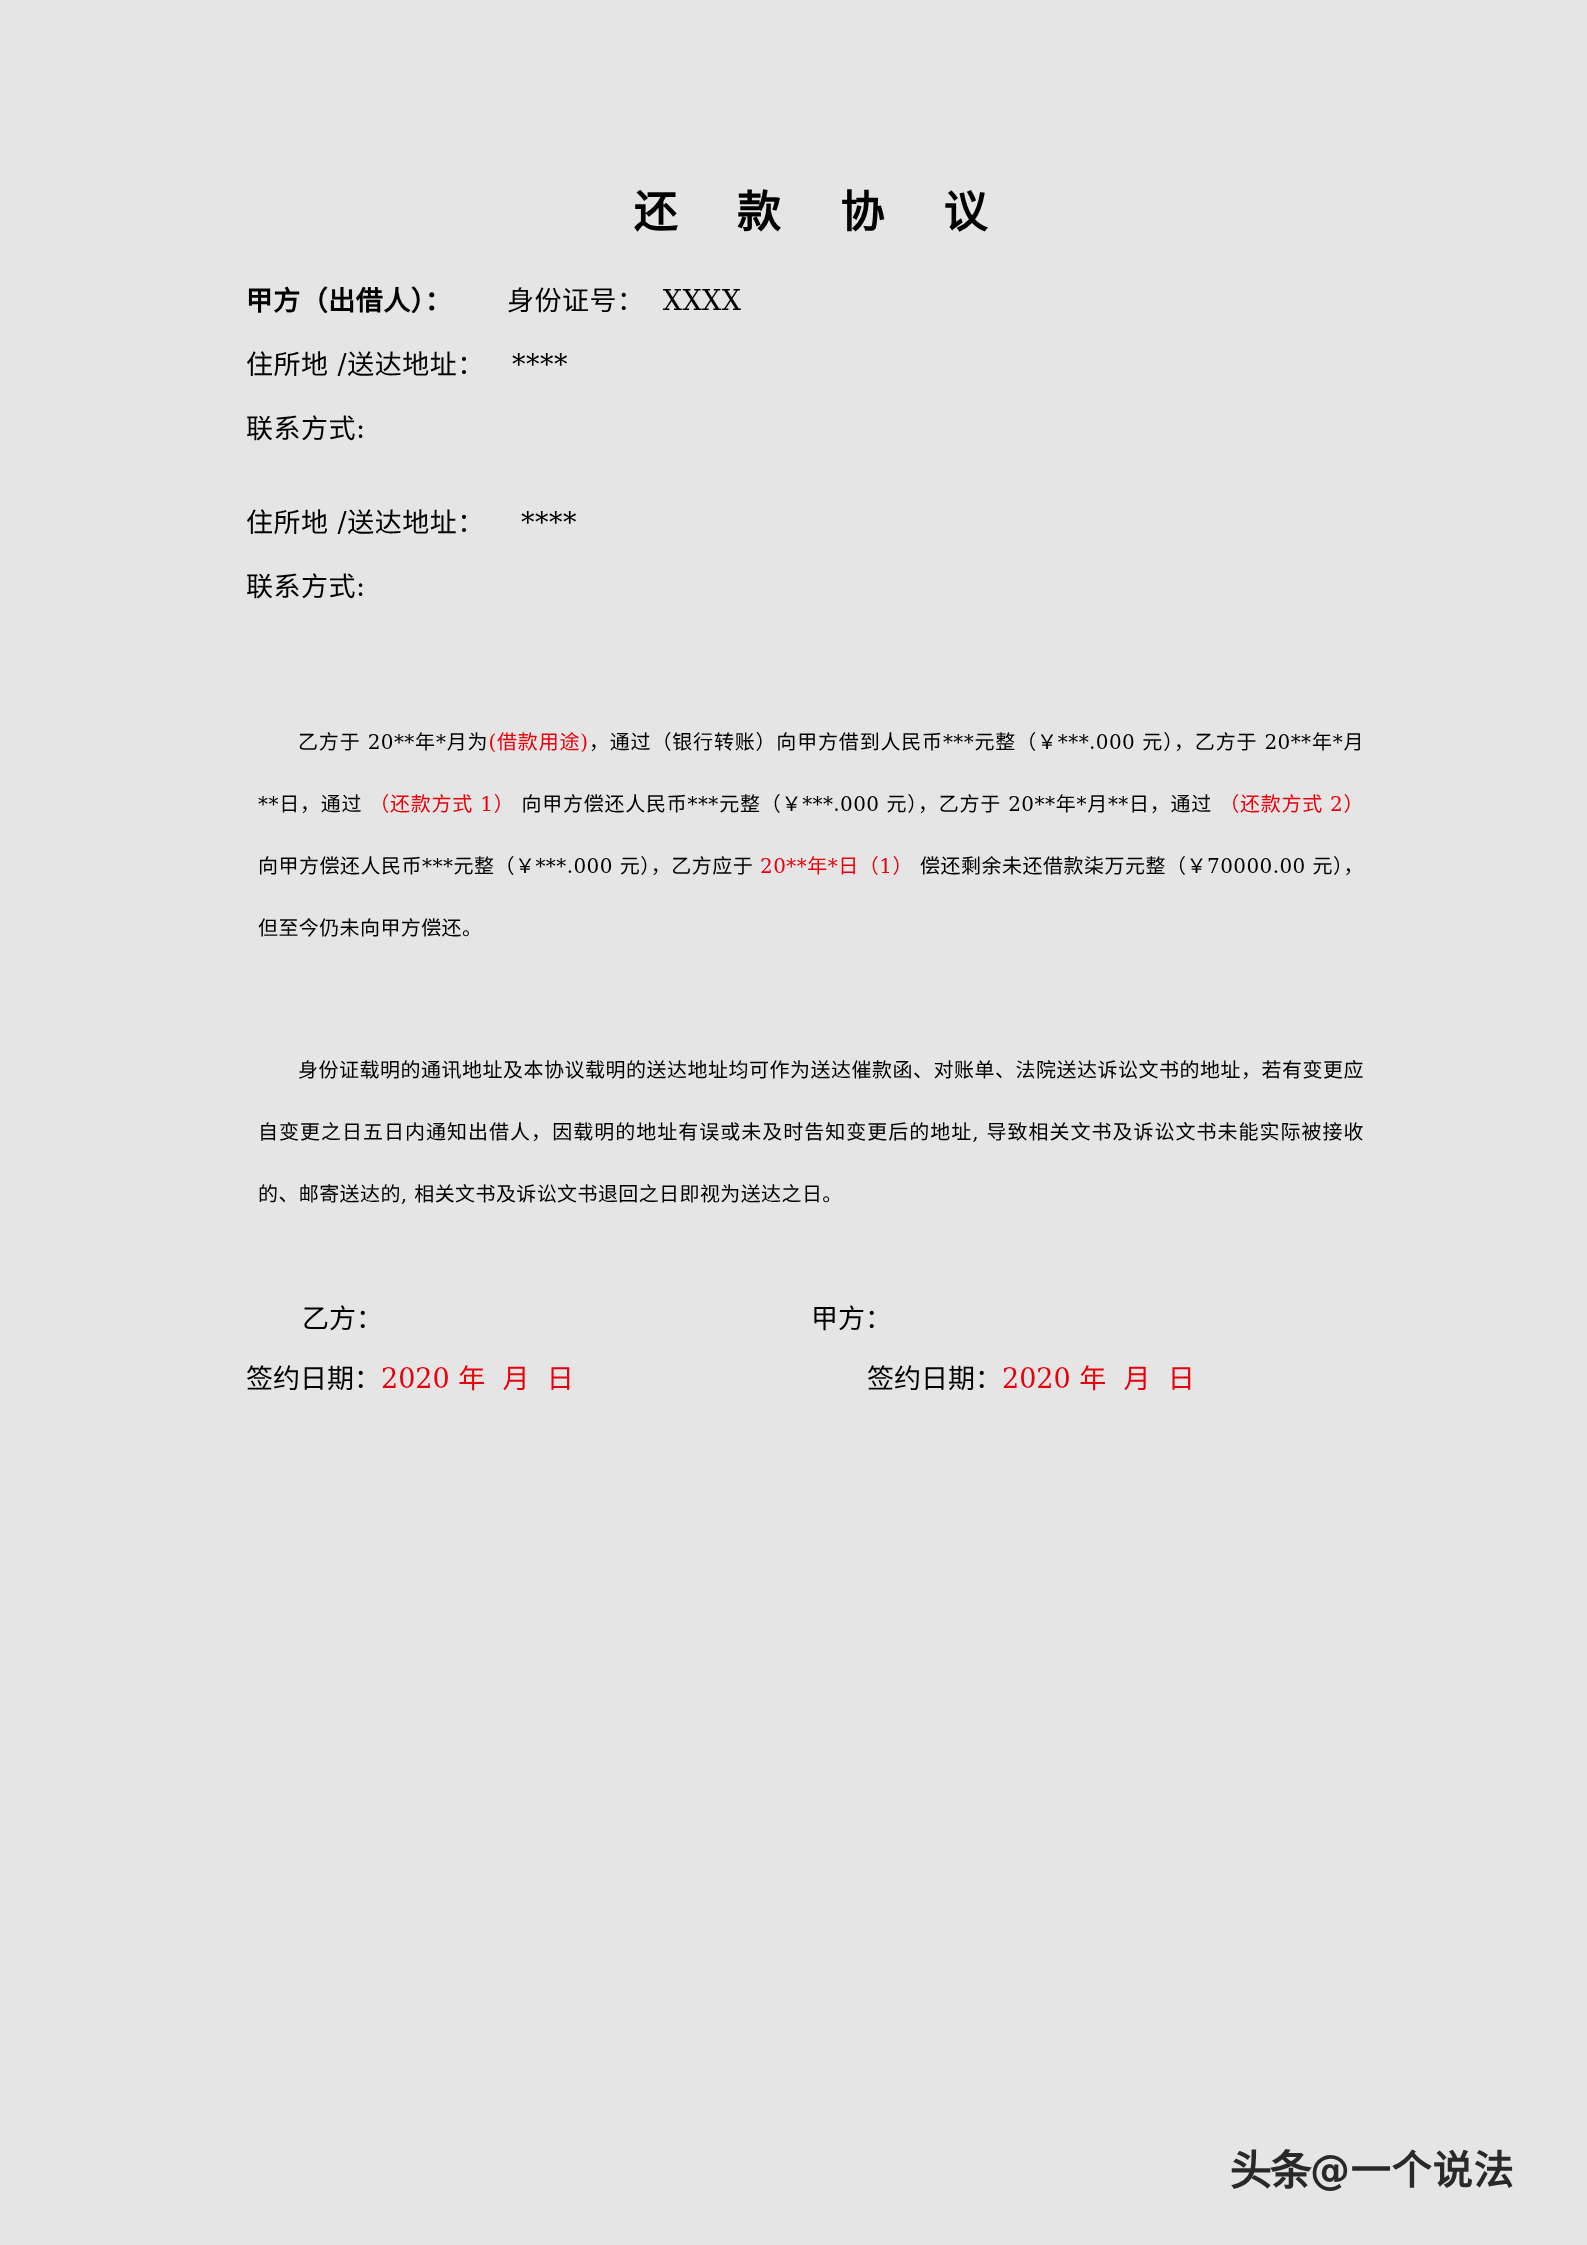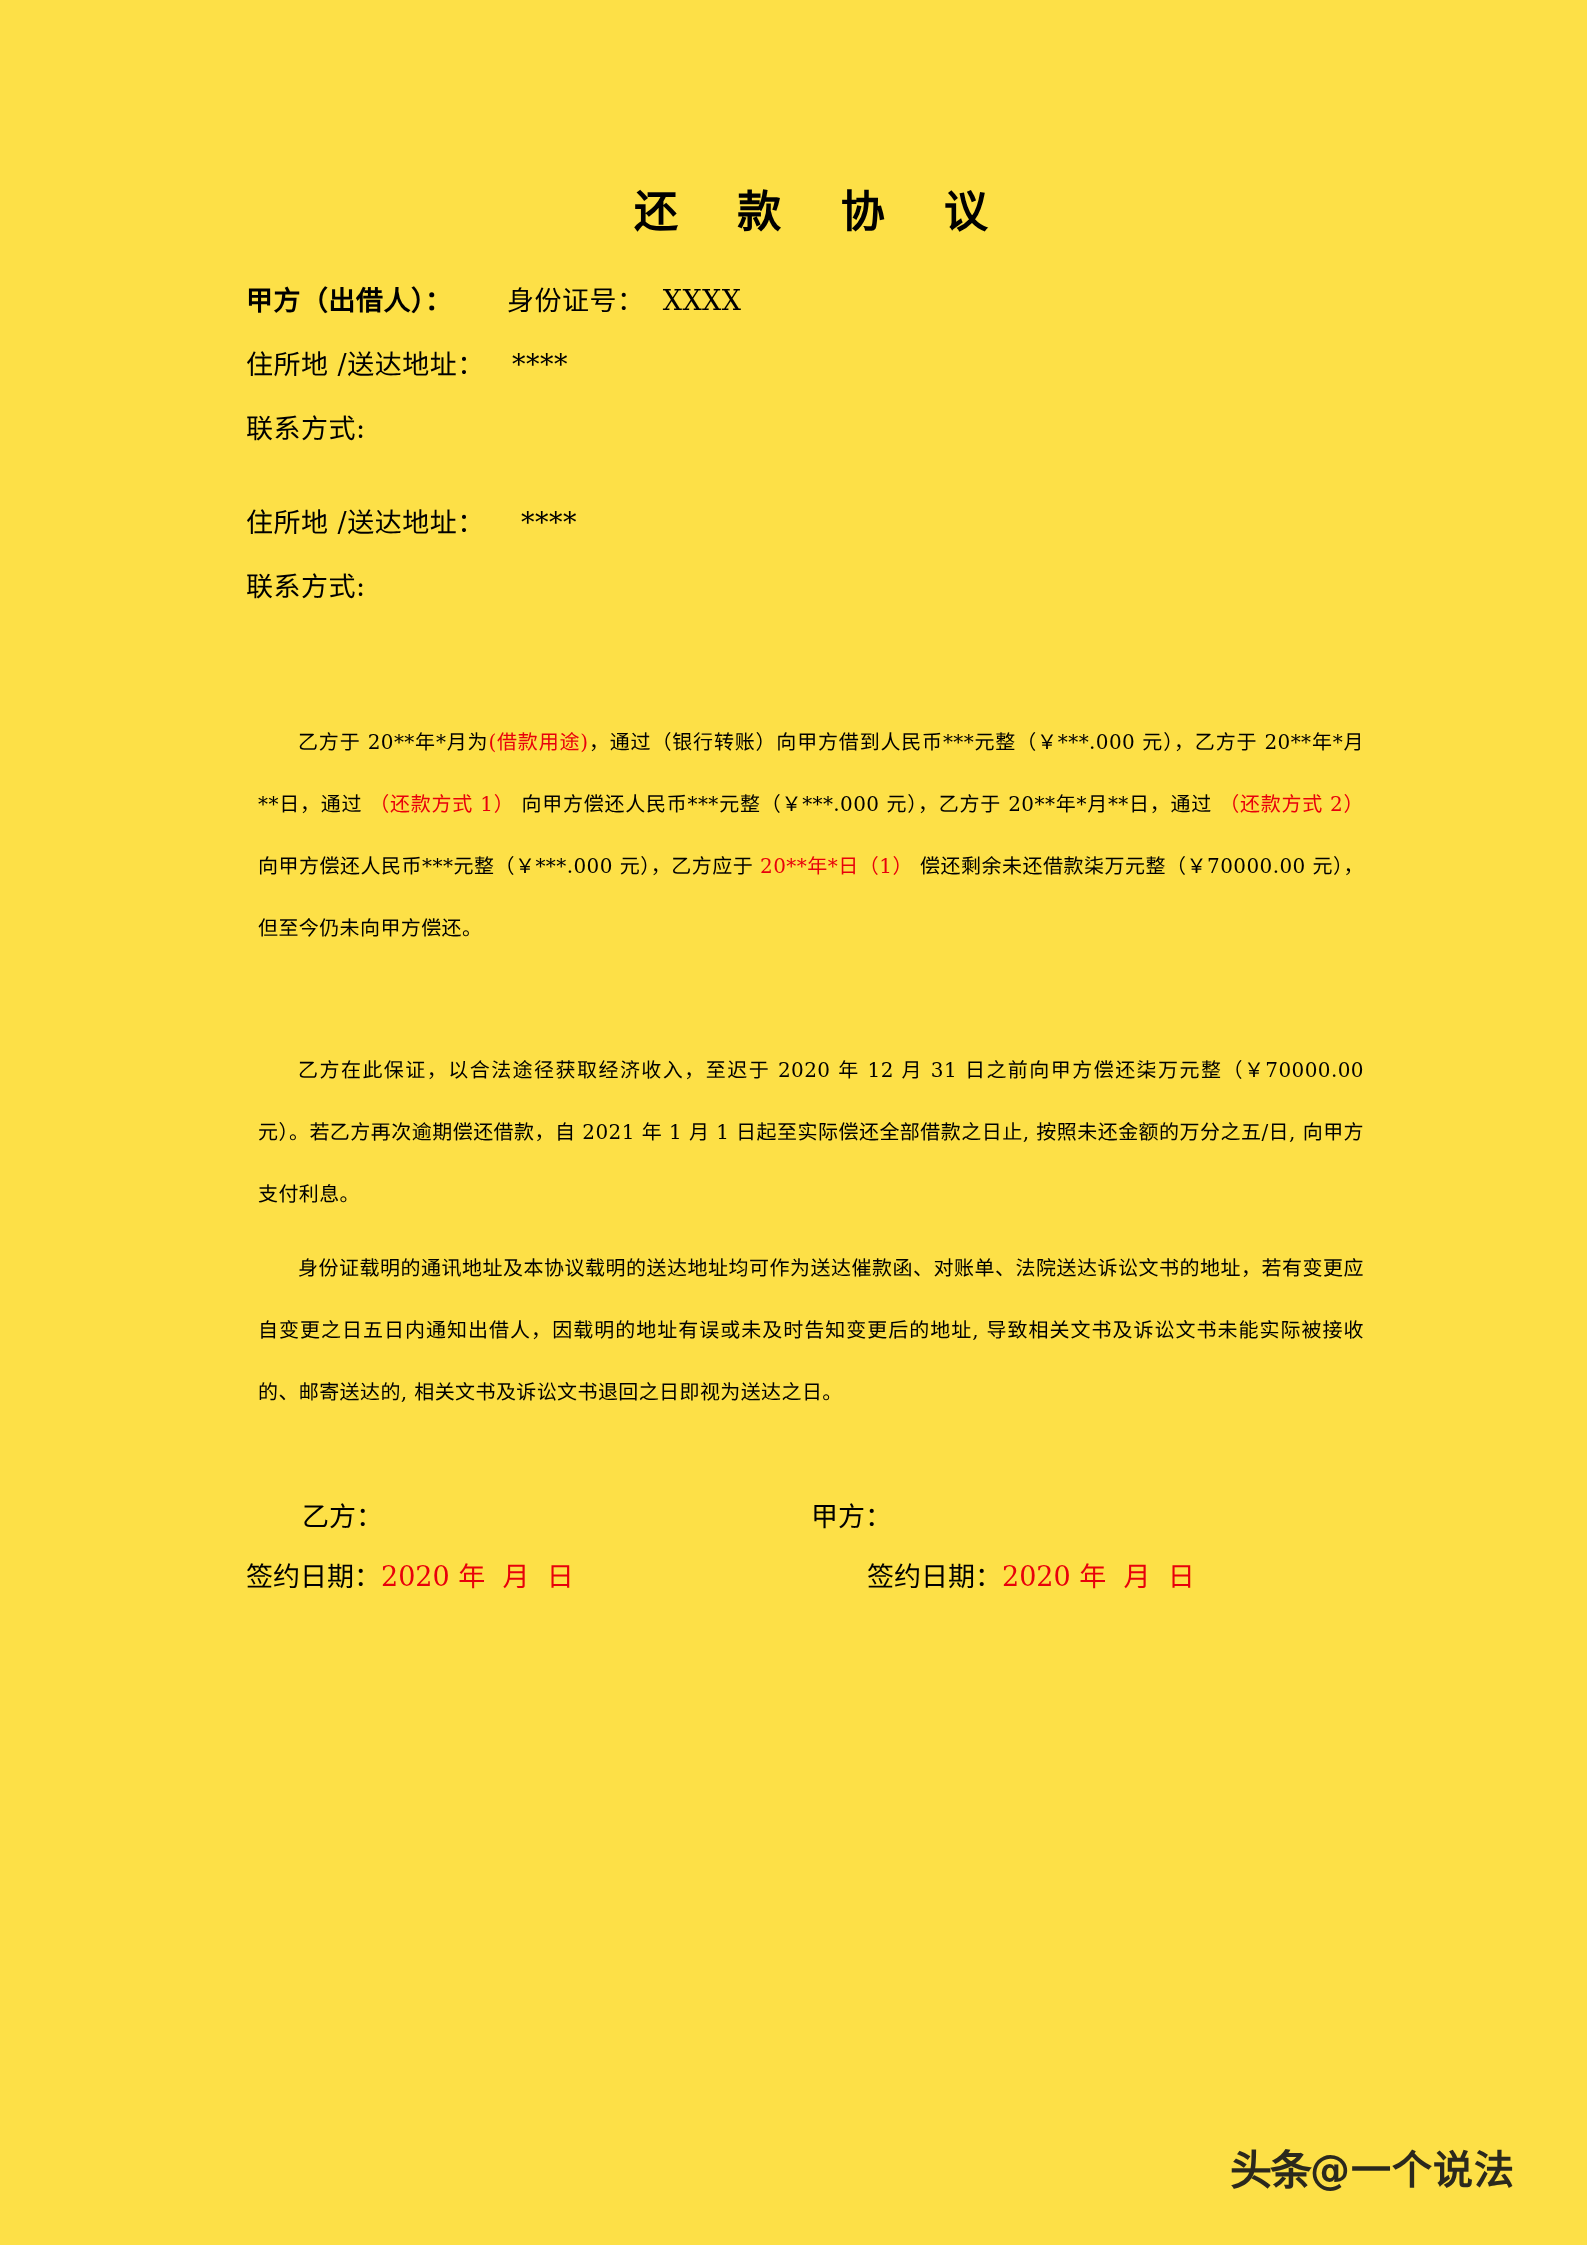--- a/index.html
+++ b/index.html
@@ -9,21 +9,21 @@
     background: #ffffff;
   }
   body {
     font-family: "DejaVu Serif", "Liberation Serif", serif;
     color: #000000;
   }
   .page {
     position: relative;
     width: 1587px;
     height: 2245px;
-    background: #fde047;
+    background: #e5e5e5;
     overflow: hidden;
     box-sizing: border-box;
   }
   .content {
     position: absolute;
     left: 246px;
     top: 0;
     width: 1130px;
   }
   .doc-title {
@@ -115,21 +115,20 @@
       <div class="party-line"><span>住所地 /送达地址：</span>    <span>****</span></div>
       <div class="party-line"><span>联系方式:</span></div>
     </div>
 
     <div class="spacer-lg"></div>
 
     <p class="para"><span>乙方于 20**年*月为</span><span class="red">(借款用途)</span><span>，通过（银行转账）向甲方借到人民币***元整（￥***.000 元），乙方于 20**年*月**日，通过 </span><span class="red">（还款方式 1）</span><span> 向甲方偿还人民币***元整（￥***.000 元），乙方于 20**年*月**日，通过 </span><span class="red">（还款方式 2）</span><span> 向甲方偿还人民币***元整（￥***.000 元），乙方应于 </span><span class="red">20**年*日（1）</span><span> 偿还剩余未还借款柒万元整（￥70000.00 元），但至今仍未向甲方偿还。</span></p>
 
     <div class="spacer-md"></div>
 
-    <p class="para">乙方在此保证，以合法途径获取经济收入，至迟于 2020 年 12 月 31 日之前向甲方偿还柒万元整（￥70000.00 元）。若乙方再次逾期偿还借款，自 2021 年 1 月 1 日起至实际偿还全部借款之日止, 按照未还金额的万分之五/日, 向甲方支付利息。</p>
 
 
 
     <p class="para">身份证载明的通讯地址及本协议载明的送达地址均可作为送达催款函、对账单、法院送达诉讼文书的地址，若有变更应自变更之日五日内通知出借人，因载明的地址有误或未及时告知变更后的地址, 导致相关文书及诉讼文书未能实际被接收的、邮寄送达的, 相关文书及诉讼文书退回之日即视为送达之日。</p>
 
     <div class="sig-block">
       <div class="sig-row">
         <div class="sig-col b">乙方：</div>
         <div class="sig-col">甲方：</div>
       </div>

